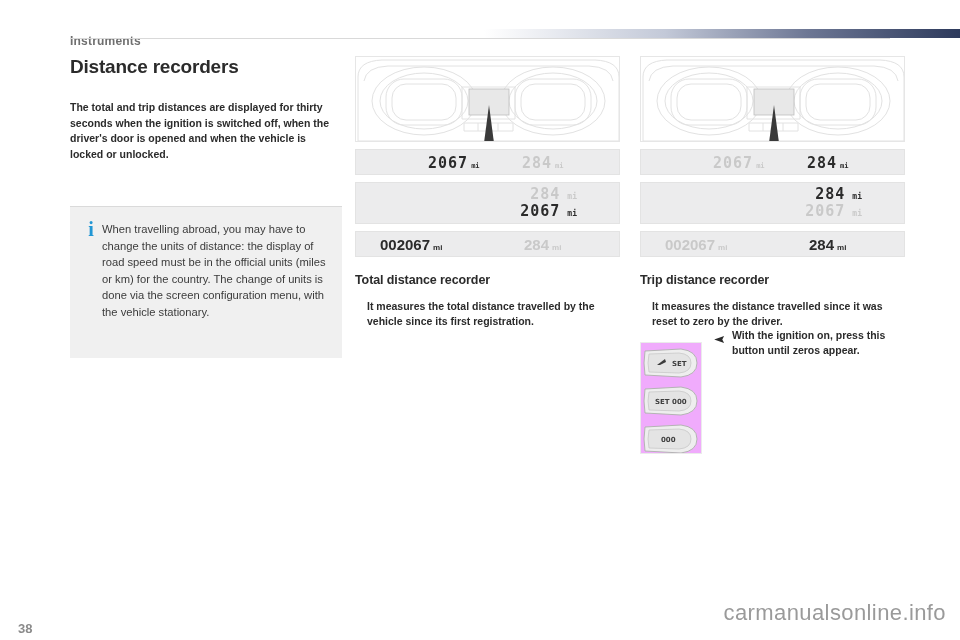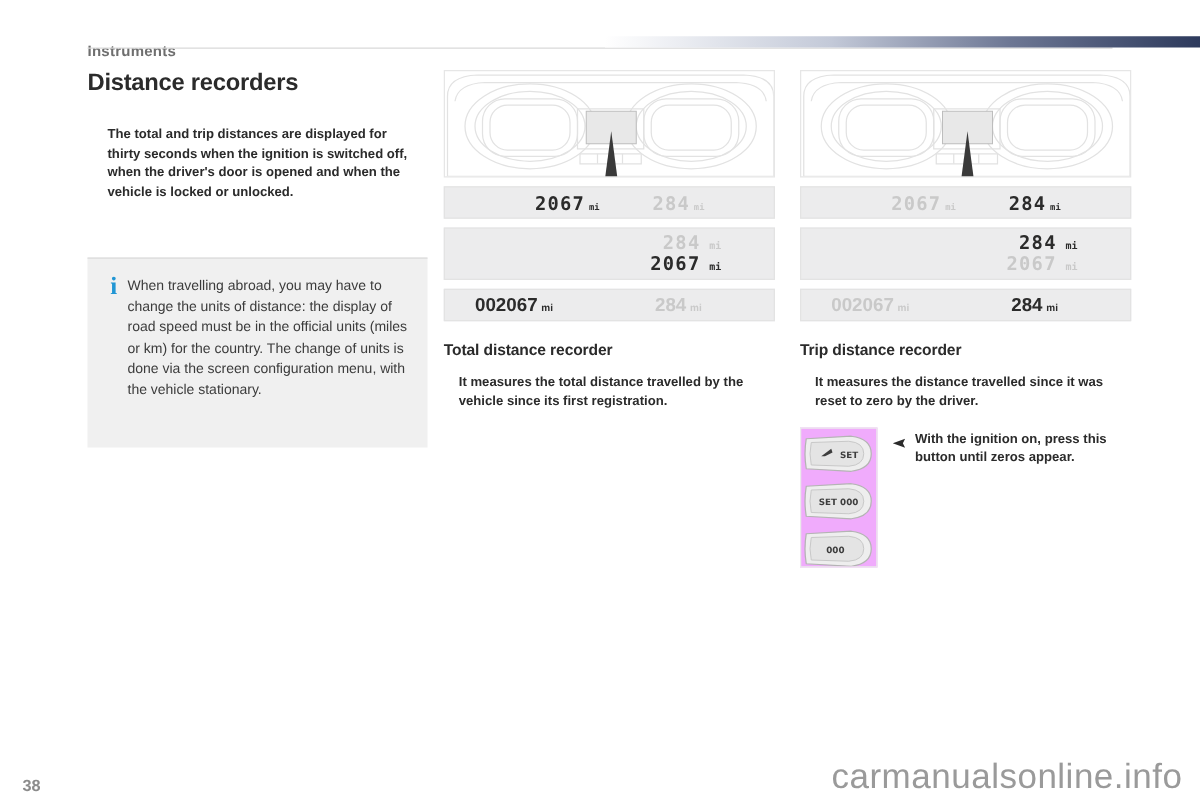--- a/index.html
+++ b/index.html
@@ -52,21 +52,21 @@
     color: #2b2b2b;
     letter-spacing: -0.2px;
     margin: 0 0 22px 0;
     filter: blur(0.28px);
   }
   #intro-paragraph {
     font-size: 10.5px;
     font-weight: bold;
     line-height: 15.5px;
     color: #2b2b2b;
-    margin: 16px;
+    margin: 0;
     filter: blur(0.3px);
   }
   #info-box {
     position: absolute;
     left: 0px; top: 150px;
     width: 272px; height: 152px;
     background: #f0f0f0;
     border-top: 1px solid #dadada;
     display: flex;
     padding: 14px 14px 14px 10px;
@@ -180,21 +180,21 @@
     position: absolute;
     left: 640px; top: 342px;
     width: 62px; height: 112px;
     background: #f0abfc;
     border: 1px solid #ebebeb;
   }
   #stalk-svg { display: block; width: 60px; height: 110px; }
 
   #stalk-caption {
     position: absolute;
-    left: 714px; top: 344px;
+    left: 714px; top: 328px;
     width: 192px;
     display: flex;
   }
   #stalk-arrow-icon {
     flex: 0 0 auto;
     width: 18px;
     padding-top: 2px;
   }
   #stalk-caption-text {
     flex: 1 1 auto;
@@ -208,22 +208,22 @@
   
   #page-number {
     position: absolute;
     left: 18px; bottom: 4px;
     font-size: 13px;
     font-weight: bold;
     color: #8b8b8b;
   }
   #watermark {
     position: absolute;
-    right: 14px; bottom: 3px;
-    font-size: 28px;
+    right: 14px; bottom: 14px;
+    font-size: 22px;
     color: #9a9a9a;
     letter-spacing: 0.4px;
   }
 </style>
 </head>
 <body>
 
 <div id="page">
 
   <div id="header-breadcrumb">Instruments</div>

